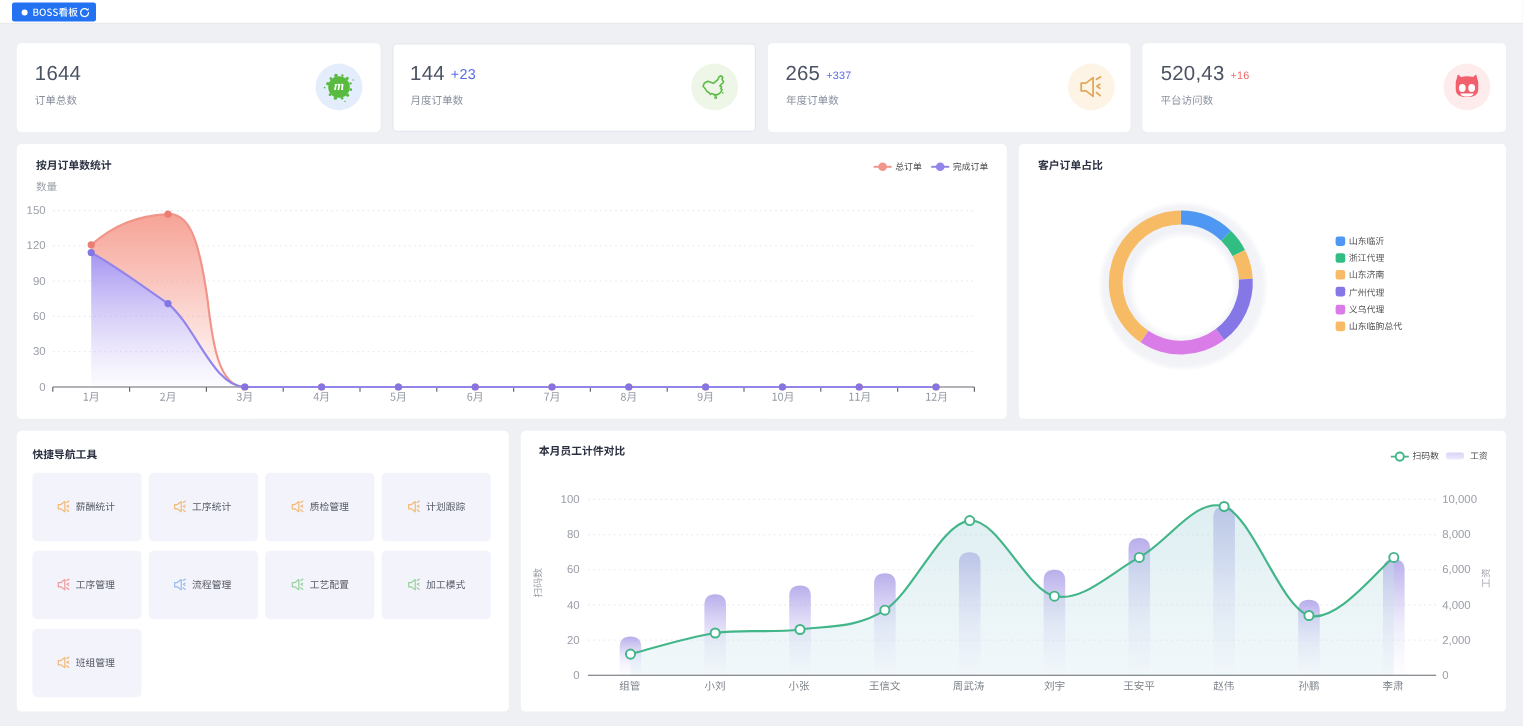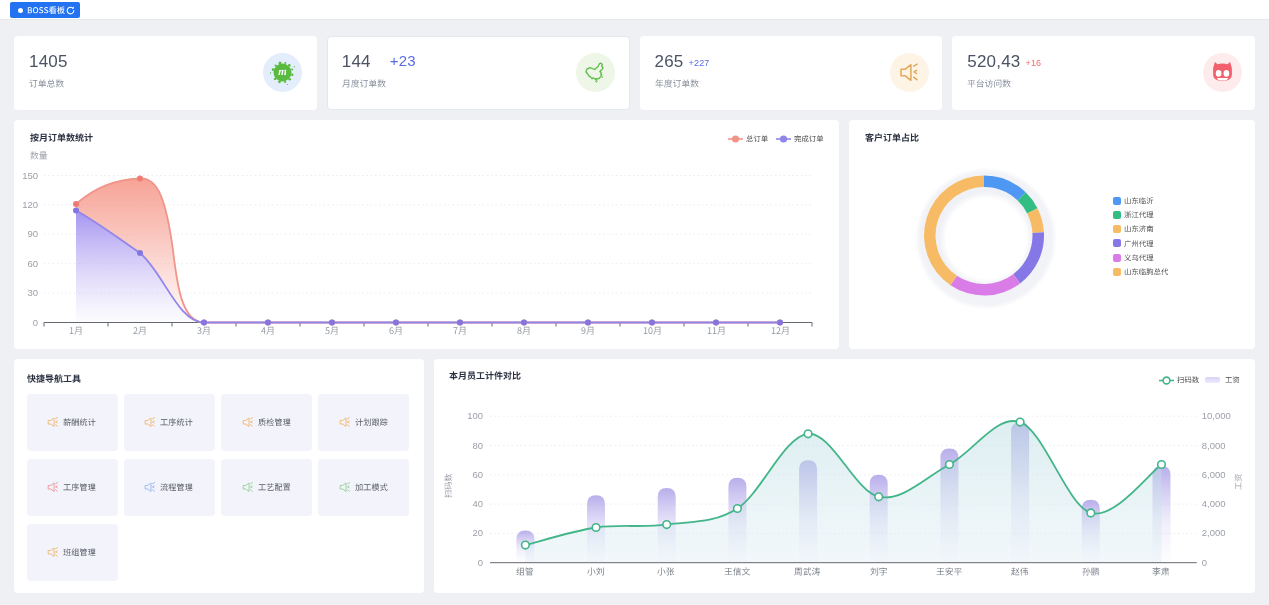--- a/index.html
+++ b/index.html
@@ -4,31 +4,31 @@
 <div class="ab" style="left:10px;top:2px;width:70px;height:16px;background:#2272f2;border-radius:2px"></div>
 <div class="ab" style="left:18px;top:8px;width:5px;height:5px;border-radius:50%;background:#fff"></div>
 <svg class="t" style="left:27.0px;top:6.0px;" width="38.0" height="8.6" viewBox="0 0 38.0 8.6">
     <path fill="#fff" d="M0.8 7.2V1.2H2.7Q3.3 1.2 3.8 1.3Q4.2 1.5 4.5 1.8Q4.8 2.1 4.8 2.7Q4.8 2.9 4.7 3.2Q4.6 3.5 4.4 3.7Q4.2 3.9 3.9 4V4Q4.5 4.1 4.8 4.5Q5.1 4.8 5.1 5.4Q5.1 6 4.8 6.4Q4.5 6.8 4 7Q3.5 7.2 2.8 7.2ZM1.7 3.7H2.6Q3.3 3.7 3.6 3.5Q3.9 3.2 3.9 2.8Q3.9 2.3 3.5 2.1Q3.2 1.9 2.6 1.9H1.7ZM1.7 6.5H2.7Q3.4 6.5 3.8 6.2Q4.2 5.9 4.2 5.4Q4.2 4.9 3.8 4.7Q3.4 4.4 2.7 4.4H1.7Z M8.6 7.3Q7.8 7.3 7.2 6.9Q6.6 6.6 6.3 5.9Q5.9 5.1 5.9 4.2Q5.9 3.2 6.3 2.5Q6.6 1.8 7.2 1.4Q7.8 1.1 8.6 1.1Q9.3 1.1 9.9 1.4Q10.5 1.8 10.9 2.5Q11.2 3.2 11.2 4.2Q11.2 5.1 10.9 5.9Q10.5 6.6 9.9 6.9Q9.3 7.3 8.6 7.3ZM8.6 6.5Q9.1 6.5 9.4 6.2Q9.8 5.9 10 5.4Q10.2 4.9 10.2 4.2Q10.2 3.5 10 3Q9.8 2.4 9.4 2.2Q9.1 1.9 8.6 1.9Q8.1 1.9 7.7 2.2Q7.3 2.4 7.1 3Q6.9 3.5 6.9 4.2Q6.9 4.9 7.1 5.4Q7.3 5.9 7.7 6.2Q8.1 6.5 8.6 6.5Z M14.2 7.3Q13.5 7.3 13 7.1Q12.4 6.9 12 6.4L12.6 5.8Q12.9 6.1 13.3 6.3Q13.8 6.5 14.2 6.5Q14.7 6.5 15 6.3Q15.3 6 15.3 5.6Q15.3 5.4 15.2 5.2Q15.1 5 14.9 4.9Q14.6 4.8 14.4 4.7L13.5 4.3Q13.2 4.2 12.9 4Q12.7 3.8 12.5 3.5Q12.3 3.2 12.3 2.7Q12.3 2.3 12.5 1.9Q12.8 1.5 13.3 1.3Q13.7 1.1 14.3 1.1Q14.8 1.1 15.3 1.3Q15.8 1.5 16.1 1.8L15.6 2.4Q15.3 2.2 15 2Q14.7 1.9 14.3 1.9Q13.8 1.9 13.5 2.1Q13.3 2.3 13.3 2.7Q13.3 2.9 13.4 3.1Q13.5 3.3 13.8 3.4Q14 3.5 14.2 3.6L15.1 3.9Q15.4 4.1 15.7 4.3Q16 4.5 16.1 4.8Q16.3 5.1 16.3 5.6Q16.3 6 16 6.4Q15.8 6.8 15.3 7.1Q14.8 7.3 14.2 7.3Z M19.2 7.3Q18.5 7.3 18 7.1Q17.4 6.9 17 6.4L17.6 5.8Q17.9 6.1 18.3 6.3Q18.7 6.5 19.2 6.5Q19.7 6.5 20 6.3Q20.3 6 20.3 5.6Q20.3 5.4 20.2 5.2Q20.1 5 19.8 4.9Q19.6 4.8 19.3 4.7L18.5 4.3Q18.2 4.2 17.9 4Q17.6 3.8 17.5 3.5Q17.3 3.2 17.3 2.7Q17.3 2.3 17.5 1.9Q17.8 1.5 18.2 1.3Q18.7 1.1 19.3 1.1Q19.8 1.1 20.3 1.3Q20.7 1.5 21.1 1.8L20.6 2.4Q20.3 2.2 20 2Q19.7 1.9 19.3 1.9Q18.8 1.9 18.5 2.1Q18.3 2.3 18.3 2.7Q18.3 2.9 18.4 3.1Q18.5 3.3 18.8 3.4Q19 3.5 19.2 3.6L20.1 3.9Q20.4 4.1 20.7 4.3Q21 4.5 21.1 4.8Q21.3 5.1 21.3 5.6Q21.3 6 21 6.4Q20.8 6.8 20.3 7.1Q19.8 7.3 19.2 7.3Z M23.7 3.9H28.6V7.9H27.8V4.5H24.5V7.9H23.7ZM22.1 2.8H29.4V3.5H22.1ZM22.7 1.7H28.9V2.3H22.7ZM24.2 5H28.1V5.5H24.2ZM24.2 6H28.1V6.5H24.2ZM24.2 7H28.1V7.6H24.2ZM28.4 0.3 28.8 0.9Q28.2 1 27.5 1.1Q26.8 1.2 25.9 1.2Q25.1 1.3 24.3 1.3Q23.5 1.3 22.7 1.3Q22.7 1.2 22.7 1Q22.6 0.8 22.6 0.7Q23.3 0.7 24.1 0.7Q24.9 0.7 25.7 0.6Q26.5 0.6 27.2 0.5Q27.9 0.4 28.4 0.3ZM24.9 1 25.8 1.1Q25.5 2.1 25 3.1Q24.6 4 23.9 4.8Q23.3 5.6 22.3 6.1Q22.3 6 22.2 5.9Q22.1 5.8 22 5.7Q21.9 5.6 21.9 5.5Q22.7 5 23.3 4.3Q24 3.6 24.3 2.7Q24.7 1.9 24.9 1Z M30.3 1.9H33V2.6H30.3ZM31.3 0.3H32.1V7.9H31.3ZM31.3 2.4 31.7 2.5Q31.6 3 31.5 3.6Q31.4 4.1 31.2 4.6Q31 5.1 30.8 5.6Q30.6 6 30.4 6.3Q30.4 6.2 30.3 6.1Q30.3 5.9 30.2 5.8Q30.1 5.6 30 5.5Q30.3 5.3 30.4 4.9Q30.6 4.5 30.8 4.1Q31 3.7 31.1 3.2Q31.3 2.8 31.3 2.4ZM32 2.7Q32.1 2.8 32.2 3Q32.4 3.2 32.5 3.5Q32.7 3.7 32.8 4Q33 4.2 33 4.3L32.6 4.8Q32.5 4.7 32.4 4.4Q32.3 4.2 32.2 3.9Q32 3.6 31.9 3.4Q31.8 3.2 31.7 3ZM33.3 1H34.1V3Q34.1 3.5 34 4.2Q34 4.8 33.9 5.5Q33.7 6.1 33.5 6.8Q33.3 7.4 32.9 7.9Q32.9 7.9 32.8 7.8Q32.6 7.7 32.5 7.6Q32.4 7.5 32.3 7.5Q32.7 7 32.9 6.4Q33.1 5.9 33.2 5.2Q33.3 4.6 33.3 4.1Q33.3 3.5 33.3 3ZM33.7 2.6H36.9V3.4H33.7ZM36.6 2.6H36.7L36.9 2.6L37.4 2.8Q37.1 4.1 36.7 5.1Q36.2 6.1 35.5 6.8Q34.8 7.5 33.9 7.9Q33.9 7.8 33.8 7.7Q33.7 7.6 33.6 7.5Q33.6 7.3 33.5 7.3Q34.3 6.9 34.9 6.3Q35.5 5.7 36 4.8Q36.4 3.9 36.6 2.8ZM34.8 3.1Q35.1 4.1 35.4 4.9Q35.8 5.7 36.4 6.3Q37 6.9 37.8 7.3Q37.7 7.3 37.6 7.5Q37.5 7.6 37.4 7.7Q37.3 7.8 37.3 7.9Q36.4 7.5 35.8 6.9Q35.2 6.2 34.8 5.3Q34.4 4.3 34.2 3.2ZM37 0.4 37.5 1Q37.1 1.2 36.7 1.3Q36.2 1.4 35.6 1.5Q35.1 1.6 34.6 1.6Q34 1.6 33.5 1.7Q33.5 1.5 33.4 1.3Q33.4 1.1 33.3 1Q33.8 1 34.3 0.9Q34.8 0.9 35.3 0.8Q35.8 0.7 36.3 0.6Q36.7 0.5 37 0.4Z"></path>
   </svg>
 <svg class="t" style="left:66px;top:6.2px" width="9" height="9" viewBox="0 0 9 9">
     <path d="M7.8 4.5a3.3 3.3 0 1 1-1-2.35" fill="none" stroke="#fff" stroke-width="1.1" stroke-linecap="round"></path>
     <path d="M7.9 0.6 L7.9 2.6 L5.9 2.6 Z" fill="#fff"></path>
   </svg>
 <div class="panel" style="left:14.0px;top:36px;width:302.75px;height:74px;"></div>
-<div class="ab" style="left:29.0px;top:52px;font-size:17px;color:#4b5263;letter-spacing:0.2px">1405</div>
+<div class="ab" style="left:29.0px;top:52px;font-size:17px;color:#4b5263;letter-spacing:0.2px">1644</div>
 <svg class="t" style="left:29.0px;top:79.3px;" width="35.2" height="9.2" viewBox="0 0 35.2 9.2">
     <path fill="#868d9c" d="M1 0.9 1.5 0.5Q1.7 0.7 1.9 1Q2.2 1.3 2.4 1.5Q2.7 1.8 2.8 2L2.3 2.4Q2.2 2.2 2 2Q1.8 1.7 1.5 1.4Q1.2 1.2 1 0.9ZM0.4 3.1H2.4V3.8H0.4ZM3.5 1.1H8.4V1.8H3.5ZM6.2 1.3H6.9V7.5Q6.9 7.8 6.8 8Q6.7 8.2 6.5 8.3Q6.2 8.4 5.8 8.4Q5.4 8.4 4.7 8.4Q4.7 8.3 4.7 8.2Q4.6 8 4.6 7.9Q4.5 7.8 4.5 7.7Q4.8 7.7 5.1 7.7Q5.4 7.7 5.6 7.7Q5.9 7.7 6 7.7Q6.1 7.7 6.1 7.6Q6.2 7.6 6.2 7.5ZM1.8 8.2 1.7 7.6 1.9 7.3 3.9 6Q3.9 6.1 3.9 6.2Q3.9 6.3 4 6.4Q4 6.5 4.1 6.6Q3.4 7.1 2.9 7.4Q2.5 7.7 2.3 7.8Q2.1 8 2 8.1Q1.9 8.2 1.8 8.2ZM1.8 8.2Q1.8 8.1 1.7 8Q1.7 7.9 1.6 7.8Q1.5 7.7 1.5 7.7Q1.6 7.6 1.8 7.4Q1.9 7.2 1.9 6.9V3.1H2.6V7.5Q2.6 7.5 2.5 7.5Q2.4 7.6 2.3 7.7Q2.2 7.8 2.1 7.9Q2 8 1.9 8.1Q1.8 8.2 1.8 8.2Z M12.8 2.2H13.5V8.4H12.8ZM10.7 3.9V4.8H15.7V3.9ZM10.7 2.4V3.4H15.7V2.4ZM10.1 1.9H16.4V5.4H10.1ZM9.3 6.2H17.1V6.9H9.3ZM10.9 0.7 11.4 0.4Q11.7 0.7 12 1.1Q12.2 1.4 12.4 1.7L11.8 2Q11.7 1.7 11.4 1.3Q11.1 1 10.9 0.7ZM15 0.4 15.8 0.6Q15.5 1 15.2 1.5Q14.9 1.9 14.6 2.2L14.1 2Q14.2 1.8 14.4 1.5Q14.6 1.2 14.8 0.9Q14.9 0.6 15 0.4Z M24.3 5.9 24.8 5.6Q25 5.9 25.3 6.2Q25.5 6.6 25.7 6.9Q25.9 7.2 26 7.5L25.5 7.8Q25.4 7.6 25.2 7.2Q25 6.9 24.8 6.5Q24.5 6.2 24.3 5.9ZM21.2 5.4 21.7 5Q22 5.2 22.3 5.4Q22.6 5.7 22.9 5.9Q23.1 6.2 23.3 6.4L22.8 6.8Q22.6 6.6 22.4 6.4Q22.1 6.1 21.8 5.8Q21.5 5.6 21.2 5.4ZM20.1 5.6H20.8V7.4Q20.8 7.6 20.9 7.7Q21 7.8 21.4 7.8Q21.5 7.8 21.7 7.8Q21.9 7.8 22.1 7.8Q22.3 7.8 22.6 7.8Q22.8 7.8 23 7.8Q23.2 7.8 23.3 7.8Q23.5 7.8 23.7 7.7Q23.8 7.6 23.8 7.4Q23.9 7.2 23.9 6.9Q23.9 6.9 24.1 7Q24.2 7 24.3 7Q24.4 7.1 24.5 7.1Q24.4 7.6 24.3 7.9Q24.2 8.1 24 8.2Q23.8 8.4 23.4 8.4Q23.3 8.4 23.1 8.4Q22.9 8.4 22.6 8.4Q22.4 8.4 22.1 8.4Q21.9 8.4 21.7 8.4Q21.5 8.4 21.4 8.4Q20.9 8.4 20.6 8.3Q20.3 8.2 20.2 8Q20.1 7.8 20.1 7.4ZM18.8 5.8 19.4 5.9Q19.3 6.4 19.1 7Q18.9 7.6 18.6 8L18 7.7Q18.2 7.4 18.3 7.1Q18.5 6.8 18.6 6.5Q18.7 6.1 18.8 5.8ZM19.9 0.6 20.4 0.4Q20.7 0.7 21 1.1Q21.3 1.6 21.4 1.9L20.8 2.2Q20.7 2 20.6 1.7Q20.4 1.4 20.2 1.2Q20.1 0.9 19.9 0.6ZM23.6 0.4 24.3 0.6Q24 1.1 23.7 1.7Q23.4 2.2 23.1 2.6L22.5 2.3Q22.7 2 22.9 1.7Q23.1 1.4 23.3 1Q23.5 0.7 23.6 0.4ZM19.9 2.8V4.3H24.1V2.8ZM19.2 2.1H24.8V4.9H19.2Z M27 4.9H30.4V5.5H27ZM26.8 2H31.1V2.5H26.8ZM30.3 0.5 30.9 0.8Q30.7 1.1 30.5 1.4Q30.2 1.7 30.1 1.9L29.6 1.7Q29.8 1.5 29.9 1.3Q30 1.1 30.1 0.9Q30.2 0.7 30.3 0.5ZM28.7 0.3H29.3V4.2H28.7ZM27.2 0.8 27.7 0.6Q27.8 0.8 28 1.2Q28.2 1.5 28.2 1.7L27.7 1.9Q27.7 1.7 27.5 1.4Q27.3 1 27.2 0.8ZM28.7 2.2 29.1 2.5Q28.9 2.8 28.6 3.2Q28.2 3.6 27.9 3.9Q27.5 4.2 27.1 4.4Q27 4.3 26.9 4.2Q26.8 4 26.7 3.9Q27.1 3.8 27.5 3.5Q27.8 3.2 28.2 2.9Q28.5 2.6 28.7 2.2ZM29.2 2.4Q29.3 2.5 29.5 2.6Q29.8 2.8 30 2.9Q30.3 3.1 30.5 3.2Q30.7 3.4 30.8 3.4L30.5 3.9Q30.3 3.8 30.1 3.6Q29.9 3.5 29.7 3.3Q29.4 3.1 29.2 2.9Q29 2.8 28.9 2.7ZM31.8 2.1H34.7V2.7H31.8ZM31.9 0.4 32.5 0.5Q32.4 1.4 32.2 2.1Q32 2.9 31.8 3.6Q31.5 4.3 31.1 4.8Q31.1 4.7 31 4.6Q30.9 4.6 30.8 4.5Q30.7 4.4 30.6 4.4Q31 3.9 31.2 3.3Q31.5 2.7 31.7 1.9Q31.8 1.2 31.9 0.4ZM33.6 2.4 34.2 2.5Q34 4 33.6 5.1Q33.2 6.2 32.5 7.1Q31.8 7.9 30.7 8.5Q30.7 8.4 30.6 8.3Q30.6 8.2 30.5 8.1Q30.4 8 30.4 7.9Q31.4 7.4 32 6.7Q32.7 5.9 33 4.9Q33.4 3.8 33.6 2.4ZM32.1 2.6Q32.3 3.8 32.7 4.8Q33 5.9 33.6 6.6Q34.2 7.4 34.9 7.9Q34.8 7.9 34.7 8.1Q34.6 8.2 34.5 8.4Q33.7 7.9 33.1 7Q32.5 6.2 32.1 5.1Q31.8 4 31.6 2.7ZM27.4 6.4 27.8 6Q28.2 6.2 28.7 6.4Q29.2 6.7 29.7 6.9Q30.1 7.1 30.4 7.4L30 7.8Q29.7 7.6 29.3 7.3Q28.8 7.1 28.3 6.8Q27.8 6.6 27.4 6.4ZM30.2 4.9H30.3L30.4 4.9L30.8 5Q30.5 6 29.9 6.6Q29.4 7.3 28.7 7.7Q27.9 8.1 27.1 8.4Q27 8.3 26.9 8.1Q26.8 8 26.8 7.9Q27.5 7.7 28.2 7.3Q28.9 7 29.4 6.4Q29.9 5.8 30.2 5ZM27.4 6.4Q27.6 6.1 27.8 5.8Q28 5.4 28.1 5Q28.3 4.7 28.5 4.3L29 4.4Q28.9 4.8 28.7 5.2Q28.5 5.6 28.3 5.9Q28.1 6.3 28 6.5Z"></path>
   </svg>
 <div class="panel" style="left:326.75px;top:36px;width:302.75px;height:74px;border:1px solid #e4e7ed;"></div>
-<div class="ab" style="left:341.75px;top:52px;font-size:17px;color:#4b5263;letter-spacing:0.2px">144<span style="font-size:15px;color:#5b6be8;margin-left:19px;position:relative;top:-1px">+23</span></div>
+<div class="ab" style="left:341.75px;top:52px;font-size:17px;color:#4b5263;letter-spacing:0.2px">144<span style="font-size:12px;color:#5b6be8;margin-left:5px;position:relative;top:-1px">+23</span></div>
 <svg class="t" style="left:341.8px;top:79.3px;" width="44.0" height="9.2" viewBox="0 0 44.0 9.2">
     <path fill="#868d9c" d="M2.2 0.8H6.8V1.5H2.2ZM2.2 2.9H6.9V3.6H2.2ZM2.2 5.1H6.8V5.7H2.2ZM1.8 0.8H2.5V3.5Q2.5 4.1 2.4 4.8Q2.4 5.4 2.2 6.1Q2 6.7 1.7 7.3Q1.3 8 0.8 8.5Q0.7 8.4 0.6 8.3Q0.5 8.2 0.4 8.1Q0.3 8 0.3 8Q0.8 7.5 1.1 7Q1.4 6.4 1.6 5.8Q1.7 5.2 1.8 4.6Q1.8 4.1 1.8 3.5ZM6.5 0.8H7.2V7.5Q7.2 7.8 7.1 8Q7 8.2 6.8 8.3Q6.5 8.4 6.1 8.4Q5.6 8.4 4.9 8.4Q4.9 8.3 4.8 8.2Q4.8 8.1 4.7 7.9Q4.7 7.8 4.6 7.7Q5 7.7 5.3 7.7Q5.7 7.7 5.9 7.7Q6.2 7.7 6.3 7.7Q6.4 7.7 6.5 7.7Q6.5 7.6 6.5 7.5Z M10.8 2.8H17V3.4H10.8ZM10.9 5.4H15.9V6H10.9ZM12.2 2.1H12.8V4.3H15V2.1H15.6V4.8H12.2ZM15.8 5.4H15.9L16 5.4L16.4 5.6Q16.1 6.3 15.5 6.8Q14.9 7.2 14.1 7.6Q13.4 7.9 12.5 8.1Q11.7 8.3 10.8 8.4Q10.7 8.3 10.6 8.1Q10.6 7.9 10.5 7.8Q11.3 7.8 12.1 7.6Q13 7.4 13.7 7.2Q14.4 6.9 14.9 6.5Q15.5 6.1 15.8 5.5ZM12.3 5.9Q12.8 6.4 13.5 6.9Q14.2 7.3 15.2 7.5Q16.2 7.8 17.3 7.9Q17.2 7.9 17.1 8Q17 8.2 17 8.3Q16.9 8.4 16.9 8.4Q15.8 8.3 14.8 8Q13.8 7.7 13 7.2Q12.3 6.8 11.7 6.1ZM10.2 1.2H17.1V1.8H10.2ZM9.9 1.2H10.6V3.6Q10.6 4.1 10.5 4.8Q10.5 5.4 10.4 6Q10.3 6.7 10.2 7.3Q10 7.9 9.7 8.4Q9.7 8.4 9.5 8.3Q9.4 8.3 9.3 8.2Q9.2 8.2 9.1 8.1Q9.4 7.6 9.6 7.1Q9.7 6.5 9.8 5.9Q9.9 5.3 9.9 4.7Q9.9 4.1 9.9 3.6ZM13 0.5 13.6 0.3Q13.8 0.6 13.9 0.9Q14.1 1.2 14.1 1.4L13.4 1.6Q13.4 1.4 13.3 1.1Q13.1 0.7 13 0.5Z M18.6 0.9 19.1 0.5Q19.3 0.7 19.5 1Q19.8 1.3 20 1.5Q20.3 1.8 20.4 2L19.9 2.4Q19.8 2.2 19.6 2Q19.4 1.7 19.1 1.4Q18.8 1.2 18.6 0.9ZM18 3.1H20V3.8H18ZM21.1 1.1H26V1.8H21.1ZM23.8 1.3H24.5V7.5Q24.5 7.8 24.4 8Q24.3 8.2 24.1 8.3Q23.8 8.4 23.4 8.4Q23 8.4 22.3 8.4Q22.3 8.3 22.3 8.2Q22.2 8 22.2 7.9Q22.1 7.8 22.1 7.7Q22.4 7.7 22.7 7.7Q23 7.7 23.2 7.7Q23.5 7.7 23.6 7.7Q23.7 7.7 23.7 7.6Q23.8 7.6 23.8 7.5ZM19.4 8.2 19.3 7.6 19.5 7.3 21.5 6Q21.5 6.1 21.5 6.2Q21.5 6.3 21.6 6.4Q21.6 6.5 21.7 6.6Q21 7.1 20.5 7.4Q20.1 7.7 19.9 7.8Q19.7 8 19.6 8.1Q19.5 8.2 19.4 8.2ZM19.4 8.2Q19.4 8.1 19.3 8Q19.3 7.9 19.2 7.8Q19.1 7.7 19.1 7.7Q19.2 7.6 19.4 7.4Q19.5 7.2 19.5 6.9V3.1H20.2V7.5Q20.2 7.5 20.1 7.5Q20 7.6 19.9 7.7Q19.8 7.8 19.7 7.9Q19.6 8 19.5 8.1Q19.4 8.2 19.4 8.2Z M30.4 2.2H31.1V8.4H30.4ZM28.3 3.9V4.8H33.3V3.9ZM28.3 2.4V3.4H33.3V2.4ZM27.7 1.9H34V5.4H27.7ZM26.9 6.2H34.7V6.9H26.9ZM28.5 0.7 29 0.4Q29.3 0.7 29.6 1.1Q29.8 1.4 30 1.7L29.4 2Q29.3 1.7 29 1.3Q28.7 1 28.5 0.7ZM32.6 0.4 33.4 0.6Q33.1 1 32.8 1.5Q32.5 1.9 32.2 2.2L31.7 2Q31.8 1.8 32 1.5Q32.2 1.2 32.4 0.9Q32.5 0.6 32.6 0.4Z M35.8 4.9H39.2V5.5H35.8ZM35.6 2H39.9V2.5H35.6ZM39.1 0.5 39.7 0.8Q39.5 1.1 39.3 1.4Q39 1.7 38.9 1.9L38.4 1.7Q38.6 1.5 38.7 1.3Q38.8 1.1 38.9 0.9Q39 0.7 39.1 0.5ZM37.5 0.3H38.1V4.2H37.5ZM36 0.8 36.5 0.6Q36.6 0.8 36.8 1.2Q37 1.5 37 1.7L36.5 1.9Q36.5 1.7 36.3 1.4Q36.1 1 36 0.8ZM37.5 2.2 37.9 2.5Q37.7 2.8 37.4 3.2Q37 3.6 36.7 3.9Q36.3 4.2 35.9 4.4Q35.8 4.3 35.7 4.2Q35.6 4 35.5 3.9Q35.9 3.8 36.3 3.5Q36.6 3.2 37 2.9Q37.3 2.6 37.5 2.2ZM38 2.4Q38.1 2.5 38.3 2.6Q38.6 2.8 38.8 2.9Q39.1 3.1 39.3 3.2Q39.5 3.4 39.6 3.4L39.3 3.9Q39.1 3.8 38.9 3.6Q38.7 3.5 38.5 3.3Q38.2 3.1 38 2.9Q37.8 2.8 37.7 2.7ZM40.6 2.1H43.5V2.7H40.6ZM40.7 0.4 41.3 0.5Q41.2 1.4 41 2.1Q40.8 2.9 40.6 3.6Q40.3 4.3 39.9 4.8Q39.9 4.7 39.8 4.6Q39.7 4.6 39.6 4.5Q39.5 4.4 39.4 4.4Q39.8 3.9 40 3.3Q40.3 2.7 40.5 1.9Q40.6 1.2 40.7 0.4ZM42.4 2.4 43 2.5Q42.8 4 42.4 5.1Q42 6.2 41.3 7.1Q40.6 7.9 39.5 8.5Q39.5 8.4 39.4 8.3Q39.4 8.2 39.3 8.1Q39.2 8 39.2 7.9Q40.2 7.4 40.8 6.7Q41.5 5.9 41.8 4.9Q42.2 3.8 42.4 2.4ZM40.9 2.6Q41.1 3.8 41.5 4.8Q41.8 5.9 42.4 6.6Q43 7.4 43.7 7.9Q43.6 7.9 43.5 8.1Q43.4 8.2 43.3 8.4Q42.5 7.9 41.9 7Q41.3 6.2 40.9 5.1Q40.6 4 40.4 2.7ZM36.2 6.4 36.6 6Q37 6.2 37.5 6.4Q38 6.7 38.5 6.9Q38.9 7.1 39.2 7.4L38.8 7.8Q38.5 7.6 38.1 7.3Q37.6 7.1 37.1 6.8Q36.6 6.6 36.2 6.4ZM39 4.9H39.1L39.2 4.9L39.6 5Q39.3 6 38.7 6.6Q38.2 7.3 37.5 7.7Q36.7 8.1 35.9 8.4Q35.8 8.3 35.7 8.1Q35.6 8 35.6 7.9Q36.3 7.7 37 7.3Q37.7 7 38.2 6.4Q38.7 5.8 39 5ZM36.2 6.4Q36.4 6.1 36.6 5.8Q36.8 5.4 36.9 5Q37.1 4.7 37.3 4.3L37.8 4.4Q37.7 4.8 37.5 5.2Q37.3 5.6 37.1 5.9Q36.9 6.3 36.8 6.5Z"></path>
   </svg>
 <div class="panel" style="left:639.5px;top:36px;width:302.75px;height:74px;"></div>
-<div class="ab" style="left:654.5px;top:52px;font-size:17px;color:#4b5263;letter-spacing:0.2px">265<span style="font-size:9px;color:#5b6be8;margin-left:5px;position:relative;top:-1px">+227</span></div>
+<div class="ab" style="left:654.5px;top:52px;font-size:17px;color:#4b5263;letter-spacing:0.2px">265<span style="font-size:9px;color:#5b6be8;margin-left:5px;position:relative;top:-1px">+337</span></div>
 <svg class="t" style="left:654.5px;top:79.3px;" width="44.0" height="9.2" viewBox="0 0 44.0 9.2">
     <path fill="#868d9c" d="M2.4 0.3 3.1 0.5Q2.9 1.1 2.5 1.8Q2.2 2.4 1.8 2.9Q1.4 3.4 1 3.8Q1 3.7 0.8 3.7Q0.7 3.6 0.6 3.5Q0.5 3.4 0.4 3.4Q0.9 3 1.2 2.5Q1.6 2 1.9 1.5Q2.2 0.9 2.4 0.3ZM2.3 1.4H8V2.1H2ZM1.9 3.4H7.8V4H2.5V6.1H1.9ZM0.4 5.8H8.4V6.4H0.4ZM4.5 1.7H5.2V8.5H4.5Z M10.8 2.8H17V3.4H10.8ZM10.9 5.4H15.9V6H10.9ZM12.2 2.1H12.8V4.3H15V2.1H15.6V4.8H12.2ZM15.8 5.4H15.9L16 5.4L16.4 5.6Q16.1 6.3 15.5 6.8Q14.9 7.2 14.1 7.6Q13.4 7.9 12.5 8.1Q11.7 8.3 10.8 8.4Q10.7 8.3 10.6 8.1Q10.6 7.9 10.5 7.8Q11.3 7.8 12.1 7.6Q13 7.4 13.7 7.2Q14.4 6.9 14.9 6.5Q15.5 6.1 15.8 5.5ZM12.3 5.9Q12.8 6.4 13.5 6.9Q14.2 7.3 15.2 7.5Q16.2 7.8 17.3 7.9Q17.2 7.9 17.1 8Q17 8.2 17 8.3Q16.9 8.4 16.9 8.4Q15.8 8.3 14.8 8Q13.8 7.7 13 7.2Q12.3 6.8 11.7 6.1ZM10.2 1.2H17.1V1.8H10.2ZM9.9 1.2H10.6V3.6Q10.6 4.1 10.5 4.8Q10.5 5.4 10.4 6Q10.3 6.7 10.2 7.3Q10 7.9 9.7 8.4Q9.7 8.4 9.5 8.3Q9.4 8.3 9.3 8.2Q9.2 8.2 9.1 8.1Q9.4 7.6 9.6 7.1Q9.7 6.5 9.8 5.9Q9.9 5.3 9.9 4.7Q9.9 4.1 9.9 3.6ZM13 0.5 13.6 0.3Q13.8 0.6 13.9 0.9Q14.1 1.2 14.1 1.4L13.4 1.6Q13.4 1.4 13.3 1.1Q13.1 0.7 13 0.5Z M18.6 0.9 19.1 0.5Q19.3 0.7 19.5 1Q19.8 1.3 20 1.5Q20.3 1.8 20.4 2L19.9 2.4Q19.8 2.2 19.6 2Q19.4 1.7 19.1 1.4Q18.8 1.2 18.6 0.9ZM18 3.1H20V3.8H18ZM21.1 1.1H26V1.8H21.1ZM23.8 1.3H24.5V7.5Q24.5 7.8 24.4 8Q24.3 8.2 24.1 8.3Q23.8 8.4 23.4 8.4Q23 8.4 22.3 8.4Q22.3 8.3 22.3 8.2Q22.2 8 22.2 7.9Q22.1 7.8 22.1 7.7Q22.4 7.7 22.7 7.7Q23 7.7 23.2 7.7Q23.5 7.7 23.6 7.7Q23.7 7.7 23.7 7.6Q23.8 7.6 23.8 7.5ZM19.4 8.2 19.3 7.6 19.5 7.3 21.5 6Q21.5 6.1 21.5 6.2Q21.5 6.3 21.6 6.4Q21.6 6.5 21.7 6.6Q21 7.1 20.5 7.4Q20.1 7.7 19.9 7.8Q19.7 8 19.6 8.1Q19.5 8.2 19.4 8.2ZM19.4 8.2Q19.4 8.1 19.3 8Q19.3 7.9 19.2 7.8Q19.1 7.7 19.1 7.7Q19.2 7.6 19.4 7.4Q19.5 7.2 19.5 6.9V3.1H20.2V7.5Q20.2 7.5 20.1 7.5Q20 7.6 19.9 7.7Q19.8 7.8 19.7 7.9Q19.6 8 19.5 8.1Q19.4 8.2 19.4 8.2Z M30.4 2.2H31.1V8.4H30.4ZM28.3 3.9V4.8H33.3V3.9ZM28.3 2.4V3.4H33.3V2.4ZM27.7 1.9H34V5.4H27.7ZM26.9 6.2H34.7V6.9H26.9ZM28.5 0.7 29 0.4Q29.3 0.7 29.6 1.1Q29.8 1.4 30 1.7L29.4 2Q29.3 1.7 29 1.3Q28.7 1 28.5 0.7ZM32.6 0.4 33.4 0.6Q33.1 1 32.8 1.5Q32.5 1.9 32.2 2.2L31.7 2Q31.8 1.8 32 1.5Q32.2 1.2 32.4 0.9Q32.5 0.6 32.6 0.4Z M35.8 4.9H39.2V5.5H35.8ZM35.6 2H39.9V2.5H35.6ZM39.1 0.5 39.7 0.8Q39.5 1.1 39.3 1.4Q39 1.7 38.9 1.9L38.4 1.7Q38.6 1.5 38.7 1.3Q38.8 1.1 38.9 0.9Q39 0.7 39.1 0.5ZM37.5 0.3H38.1V4.2H37.5ZM36 0.8 36.5 0.6Q36.6 0.8 36.8 1.2Q37 1.5 37 1.7L36.5 1.9Q36.5 1.7 36.3 1.4Q36.1 1 36 0.8ZM37.5 2.2 37.9 2.5Q37.7 2.8 37.4 3.2Q37 3.6 36.7 3.9Q36.3 4.2 35.9 4.4Q35.8 4.3 35.7 4.2Q35.6 4 35.5 3.9Q35.9 3.8 36.3 3.5Q36.6 3.2 37 2.9Q37.3 2.6 37.5 2.2ZM38 2.4Q38.1 2.5 38.3 2.6Q38.6 2.8 38.8 2.9Q39.1 3.1 39.3 3.2Q39.5 3.4 39.6 3.4L39.3 3.9Q39.1 3.8 38.9 3.6Q38.7 3.5 38.5 3.3Q38.2 3.1 38 2.9Q37.8 2.8 37.7 2.7ZM40.6 2.1H43.5V2.7H40.6ZM40.7 0.4 41.3 0.5Q41.2 1.4 41 2.1Q40.8 2.9 40.6 3.6Q40.3 4.3 39.9 4.8Q39.9 4.7 39.8 4.6Q39.7 4.6 39.6 4.5Q39.5 4.4 39.4 4.4Q39.8 3.9 40 3.3Q40.3 2.7 40.5 1.9Q40.6 1.2 40.7 0.4ZM42.4 2.4 43 2.5Q42.8 4 42.4 5.1Q42 6.2 41.3 7.1Q40.6 7.9 39.5 8.5Q39.5 8.4 39.4 8.3Q39.4 8.2 39.3 8.1Q39.2 8 39.2 7.9Q40.2 7.4 40.8 6.7Q41.5 5.9 41.8 4.9Q42.2 3.8 42.4 2.4ZM40.9 2.6Q41.1 3.8 41.5 4.8Q41.8 5.9 42.4 6.6Q43 7.4 43.7 7.9Q43.6 7.9 43.5 8.1Q43.4 8.2 43.3 8.4Q42.5 7.9 41.9 7Q41.3 6.2 40.9 5.1Q40.6 4 40.4 2.7ZM36.2 6.4 36.6 6Q37 6.2 37.5 6.4Q38 6.7 38.5 6.9Q38.9 7.1 39.2 7.4L38.8 7.8Q38.5 7.6 38.1 7.3Q37.6 7.1 37.1 6.8Q36.6 6.6 36.2 6.4ZM39 4.9H39.1L39.2 4.9L39.6 5Q39.3 6 38.7 6.6Q38.2 7.3 37.5 7.7Q36.7 8.1 35.9 8.4Q35.8 8.3 35.7 8.1Q35.6 8 35.6 7.9Q36.3 7.7 37 7.3Q37.7 7 38.2 6.4Q38.7 5.8 39 5ZM36.2 6.4Q36.4 6.1 36.6 5.8Q36.8 5.4 36.9 5Q37.1 4.7 37.3 4.3L37.8 4.4Q37.7 4.8 37.5 5.2Q37.3 5.6 37.1 5.9Q36.9 6.3 36.8 6.5Z"></path>
   </svg>
 <div class="panel" style="left:952.25px;top:36px;width:302.75px;height:74px;"></div>
 <div class="ab" style="left:967.25px;top:52px;font-size:17px;color:#4b5263;letter-spacing:0.2px">520,43<span style="font-size:9px;color:#ee6a6a;margin-left:5px;position:relative;top:-1px">+16</span></div>
 <svg class="t" style="left:967.2px;top:79.3px;" width="44.0" height="9.2" viewBox="0 0 44.0 9.2">
     <path fill="#868d9c" d="M0.9 0.9H7.9V1.6H0.9ZM0.5 4.7H8.4V5.3H0.5ZM1.5 2.2 2.1 2Q2.3 2.3 2.5 2.7Q2.6 3.1 2.8 3.4Q2.9 3.8 3 4L2.3 4.2Q2.3 4 2.2 3.6Q2 3.3 1.9 2.9Q1.7 2.5 1.5 2.2ZM6.6 2 7.3 2.2Q7.2 2.5 7 2.9Q6.8 3.3 6.6 3.6Q6.4 4 6.3 4.3L5.7 4.1Q5.9 3.8 6 3.4Q6.2 3.1 6.4 2.7Q6.5 2.3 6.6 2ZM4 1.2H4.7V8.4H4Z M10.7 7.3H15.7V8H10.7ZM10.4 4.7H16V8.4H15.3V5.4H11V8.4H10.4ZM14.1 1.7 14.6 1.3Q15 1.7 15.5 2.2Q15.9 2.6 16.3 3.1Q16.7 3.6 16.9 3.9L16.4 4.3Q16.2 4 15.8 3.5Q15.4 3 15 2.6Q14.5 2.1 14.1 1.7ZM9.9 4Q9.9 3.9 9.9 3.8Q9.8 3.7 9.8 3.6Q9.7 3.4 9.7 3.3Q9.8 3.3 10 3.2Q10.2 3 10.4 2.8Q10.5 2.7 10.8 2.5Q11 2.2 11.3 1.9Q11.6 1.5 11.9 1.1Q12.2 0.7 12.4 0.3L13.1 0.6Q12.7 1.2 12.2 1.7Q11.8 2.3 11.3 2.8Q10.8 3.2 10.3 3.6V3.7Q10.3 3.7 10.3 3.7Q10.2 3.7 10.1 3.8Q10 3.8 10 3.9Q9.9 3.9 9.9 4ZM9.9 4 9.9 3.5 10.4 3.2 16 3Q16 3.1 16 3.3Q16.1 3.4 16.1 3.6Q14.8 3.6 13.8 3.7Q12.9 3.7 12.2 3.8Q11.6 3.8 11.1 3.8Q10.7 3.9 10.5 3.9Q10.3 3.9 10.1 3.9Q10 4 9.9 4Z M20.9 1.9H26V2.5H20.9ZM22.5 3.8H24.9V4.5H22.5ZM24.7 3.8H25.4Q25.4 3.8 25.4 3.9Q25.4 3.9 25.4 4Q25.4 4.1 25.3 4.1Q25.3 5.1 25.3 5.8Q25.2 6.5 25.2 7Q25.1 7.4 25 7.7Q24.9 8 24.8 8.1Q24.7 8.2 24.6 8.3Q24.4 8.3 24.2 8.4Q24.1 8.4 23.7 8.4Q23.4 8.4 23.1 8.4Q23.1 8.2 23 8Q23 7.9 22.9 7.7Q23.3 7.8 23.5 7.8Q23.8 7.8 24 7.8Q24.1 7.8 24.2 7.8Q24.2 7.7 24.3 7.7Q24.4 7.6 24.5 7.2Q24.5 6.8 24.6 6Q24.7 5.2 24.7 4ZM22.2 2.2H22.8Q22.8 3.2 22.8 4.1Q22.7 5 22.5 5.8Q22.3 6.6 22 7.3Q21.7 8 21.1 8.5Q21 8.4 20.8 8.2Q20.7 8.1 20.6 8Q21.1 7.6 21.4 6.9Q21.8 6.3 21.9 5.5Q22.1 4.8 22.1 4Q22.2 3.1 22.2 2.2ZM22.8 0.5 23.4 0.4Q23.6 0.7 23.7 1.1Q23.8 1.4 23.9 1.7L23.2 1.9Q23.2 1.6 23.1 1.2Q22.9 0.8 22.8 0.5ZM18.7 0.9 19.2 0.5Q19.4 0.7 19.6 0.9Q19.9 1.2 20.1 1.4Q20.3 1.6 20.4 1.8L19.9 2.2Q19.8 2.1 19.6 1.8Q19.4 1.6 19.2 1.3Q18.9 1.1 18.7 0.9ZM19.3 8 19.2 7.4 19.3 7.1 21 5.9Q21 6.1 21.1 6.2Q21.2 6.4 21.2 6.5Q20.6 6.9 20.3 7.2Q19.9 7.5 19.7 7.6Q19.5 7.8 19.4 7.9Q19.3 8 19.3 8ZM18 3.1H19.8V3.7H18ZM19.3 8Q19.2 8 19.2 7.9Q19.1 7.8 19 7.7Q18.9 7.6 18.9 7.5Q19 7.4 19.1 7.3Q19.2 7.2 19.3 7Q19.4 6.9 19.4 6.7V3.1H20V7.2Q20 7.2 19.9 7.3Q19.9 7.4 19.8 7.4Q19.6 7.5 19.5 7.7Q19.4 7.8 19.4 7.9Q19.3 8 19.3 8Z M27.2 2.3H27.9V8.4H27.2ZM27.3 0.8 27.8 0.5Q28 0.7 28.3 0.9Q28.5 1.2 28.8 1.5Q29 1.7 29.1 1.9L28.6 2.3Q28.5 2.1 28.3 1.8Q28 1.6 27.8 1.3Q27.5 1 27.3 0.8ZM29.5 0.8H34.2V1.5H29.5ZM33.7 0.8H34.4V7.5Q34.4 7.8 34.3 8Q34.2 8.2 34 8.3Q33.8 8.3 33.4 8.4Q33.1 8.4 32.5 8.4Q32.5 8.2 32.4 8Q32.4 7.8 32.3 7.7Q32.6 7.7 32.8 7.7Q33.1 7.7 33.3 7.7Q33.4 7.7 33.5 7.7Q33.6 7.7 33.7 7.7Q33.7 7.6 33.7 7.5ZM29.6 3H32.3V6.3H29.6V5.7H31.7V3.6H29.6ZM29.2 3H29.8V6.8H29.2Z M35.8 4.9H39.2V5.5H35.8ZM35.6 2H39.9V2.5H35.6ZM39.1 0.5 39.7 0.8Q39.5 1.1 39.3 1.4Q39 1.7 38.9 1.9L38.4 1.7Q38.6 1.5 38.7 1.3Q38.8 1.1 38.9 0.9Q39 0.7 39.1 0.5ZM37.5 0.3H38.1V4.2H37.5ZM36 0.8 36.5 0.6Q36.6 0.8 36.8 1.2Q37 1.5 37 1.7L36.5 1.9Q36.5 1.7 36.3 1.4Q36.1 1 36 0.8ZM37.5 2.2 37.9 2.5Q37.7 2.8 37.4 3.2Q37 3.6 36.7 3.9Q36.3 4.2 35.9 4.4Q35.8 4.3 35.7 4.2Q35.6 4 35.5 3.9Q35.9 3.8 36.3 3.5Q36.6 3.2 37 2.9Q37.3 2.6 37.5 2.2ZM38 2.4Q38.1 2.5 38.3 2.6Q38.6 2.8 38.8 2.9Q39.1 3.1 39.3 3.2Q39.5 3.4 39.6 3.4L39.3 3.9Q39.1 3.8 38.9 3.6Q38.7 3.5 38.5 3.3Q38.2 3.1 38 2.9Q37.8 2.8 37.7 2.7ZM40.6 2.1H43.5V2.7H40.6ZM40.7 0.4 41.3 0.5Q41.2 1.4 41 2.1Q40.8 2.9 40.6 3.6Q40.3 4.3 39.9 4.8Q39.9 4.7 39.8 4.6Q39.7 4.6 39.6 4.5Q39.5 4.4 39.4 4.4Q39.8 3.9 40 3.3Q40.3 2.7 40.5 1.9Q40.6 1.2 40.7 0.4ZM42.4 2.4 43 2.5Q42.8 4 42.4 5.1Q42 6.2 41.3 7.1Q40.6 7.9 39.5 8.5Q39.5 8.4 39.4 8.3Q39.4 8.2 39.3 8.1Q39.2 8 39.2 7.9Q40.2 7.4 40.8 6.7Q41.5 5.9 41.8 4.9Q42.2 3.8 42.4 2.4ZM40.9 2.6Q41.1 3.8 41.5 4.8Q41.8 5.9 42.4 6.6Q43 7.4 43.7 7.9Q43.6 7.9 43.5 8.1Q43.4 8.2 43.3 8.4Q42.5 7.9 41.9 7Q41.3 6.2 40.9 5.1Q40.6 4 40.4 2.7ZM36.2 6.4 36.6 6Q37 6.2 37.5 6.4Q38 6.7 38.5 6.9Q38.9 7.1 39.2 7.4L38.8 7.8Q38.5 7.6 38.1 7.3Q37.6 7.1 37.1 6.8Q36.6 6.6 36.2 6.4ZM39 4.9H39.1L39.2 4.9L39.6 5Q39.3 6 38.7 6.6Q38.2 7.3 37.5 7.7Q36.7 8.1 35.9 8.4Q35.8 8.3 35.7 8.1Q35.6 8 35.6 7.9Q36.3 7.7 37 7.3Q37.7 7 38.2 6.4Q38.7 5.8 39 5ZM36.2 6.4Q36.4 6.1 36.6 5.8Q36.8 5.4 36.9 5Q37.1 4.7 37.3 4.3L37.8 4.4Q37.7 4.8 37.5 5.2Q37.3 5.6 37.1 5.9Q36.9 6.3 36.8 6.5Z"></path>
   </svg>
 <svg class="t" style="left:263.0px;top:52.5px" width="39.0" height="39.0" viewBox="-19.5 -19.5 39.0 39.0">
     <circle r="19.5" fill="#e4edfb"></circle>

